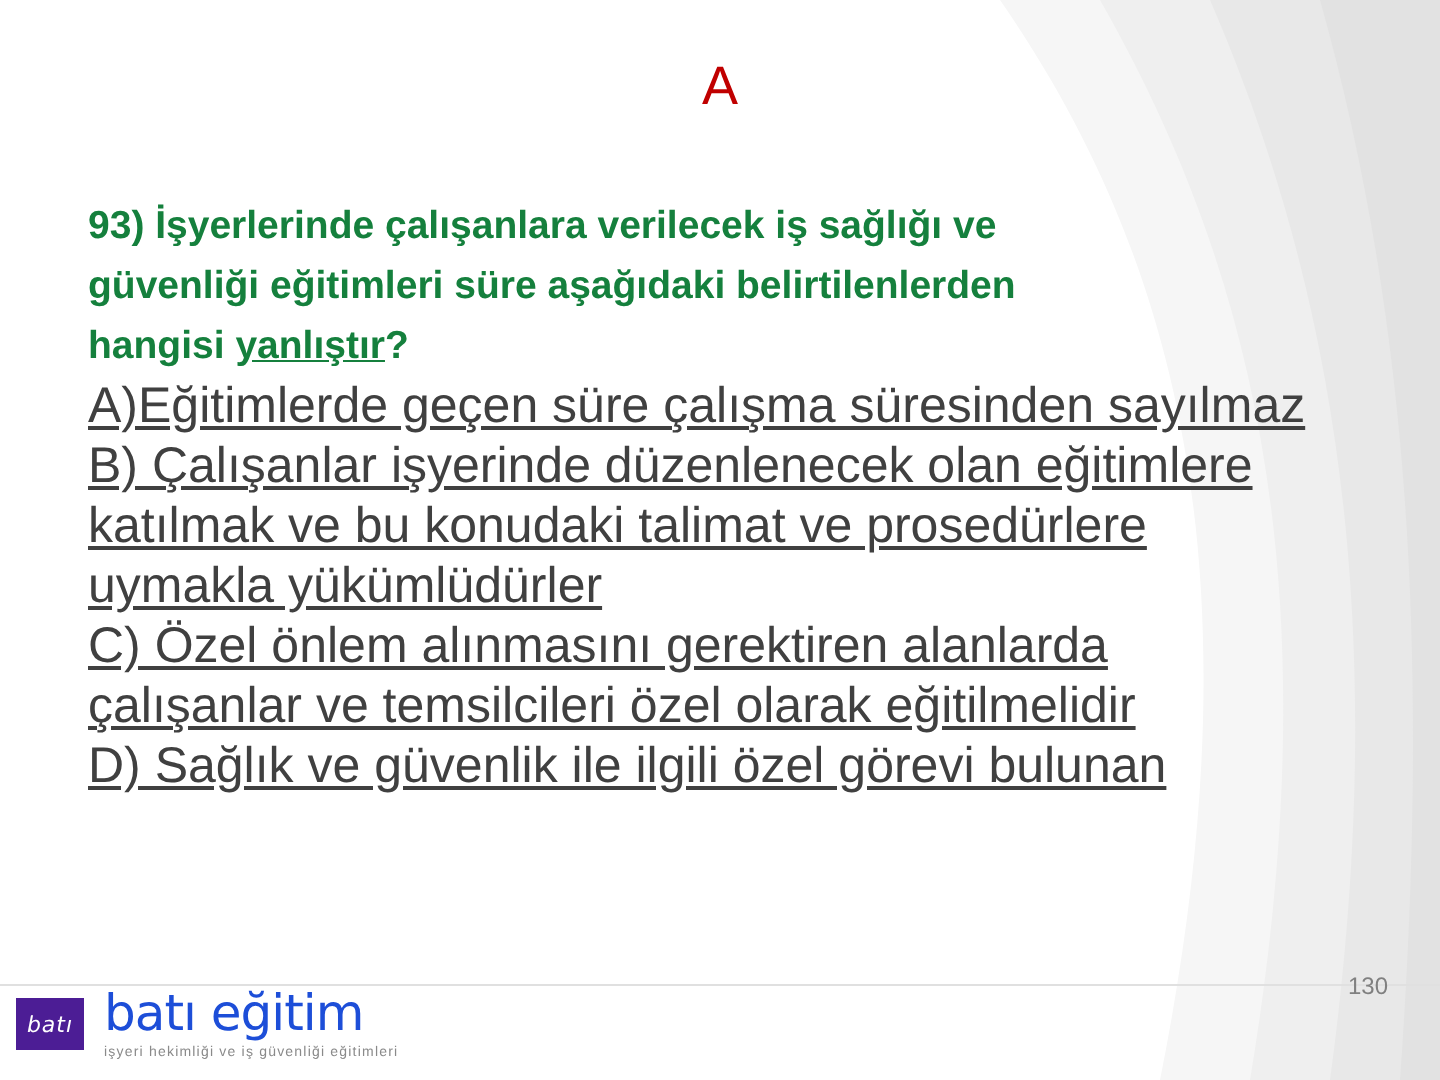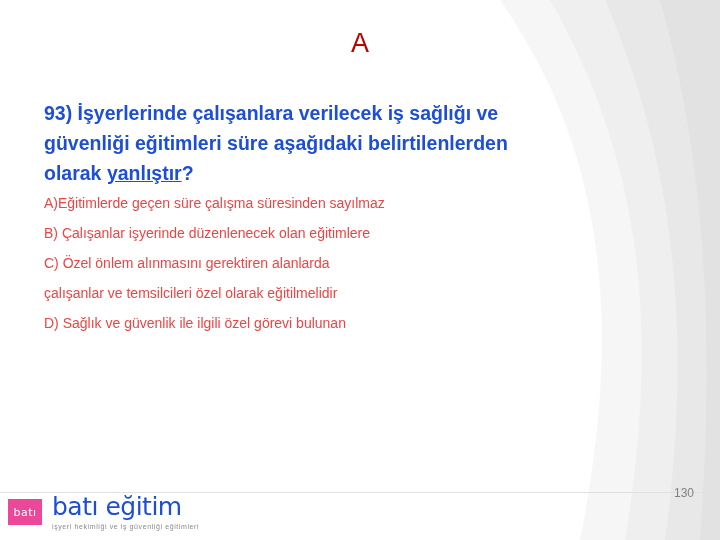--- a/index.html
+++ b/index.html
@@ -44,34 +44,35 @@
   .body-block {
     position: absolute;
     top: 98px;
     left: 44px;
     width: 620px;
     z-index: 2;
   }
   .q-line {
     font-size: 19.5px;
     line-height: 30px;
-    color: #1d4ed8;
+    color: #15803d;
     font-weight: bold;
     margin: 0;
   }
   .q-line .underline {
     text-decoration: underline;
     margin-top: 29px;
   }
   .opt {
-    font-size: 14px;
+    font-size: 25px;
     line-height: 30px;
-    color: #ef4444;
+    color: #404040;
     margin: 0;
     font-weight: normal;
+    text-decoration: underline;
   }
   
   .footer-rule {
     position: absolute;
     left: 0;
     top: 492px;
     width: 720px;
     height: 1px;
     background: #e0e0e0;
     z-index: 1;
@@ -80,28 +81,29 @@
     position: absolute;
     left: 8px;
     bottom: 10px;
     display: flex;
     align-items: center;
     z-index: 3;
   }
   .logo-mark {
     width: 34px;
     height: 26px;
-    background: #ec4899;
+    background: #4c1d95;
     color: #ffffff;
     font-size: 11px;
     display: flex;
     align-items: center;
     justify-content: center;
     letter-spacing: 0.5px;
     font-family: "DejaVu Sans", sans-serif;
+    font-style: italic;
   }
   .logo-text {
     margin-left: 10px;
     line-height: 1.05;
   }
   .logo-title {
     font-size: 25px;
     color: #1d4ed8;
     font-family: "DejaVu Sans", sans-serif;
     letter-spacing: -0.5px;
@@ -132,24 +134,26 @@
     <path d="M170,0 C250,140 285,300 245,540 L340,540 L340,0 Z" fill="#efefef"></path>
     <path d="M225,0 C290,150 315,320 285,540 L340,540 L340,0 Z" fill="#e8e8e8"></path>
     <path d="M280,0 C325,160 335,330 320,540 L340,540 L340,0 Z" fill="#e2e2e2"></path>
   </svg>
 
   <div class="title">A</div>
 
   <div class="body-block">
     <p class="q-line">93)   İşyerlerinde çalışanlara verilecek iş sağlığı ve</p>
     <p class="q-line">güvenliği eğitimleri süre aşağıdaki belirtilenlerden</p>
-    <p class="q-line"><span>olarak </span><span class="underline">yanlıştır</span><span>?</span></p>
+    <p class="q-line"><span>hangisi </span><span class="underline">yanlıştır</span><span>?</span></p>
 
     <p class="opt">A)Eğitimlerde geçen süre çalışma süresinden sayılmaz</p>
     <p class="opt">B) Çalışanlar işyerinde düzenlenecek olan eğitimlere</p>
+    <p class="opt">katılmak ve bu konudaki talimat ve prosedürlere</p>
+    <p class="opt">uymakla yükümlüdürler</p>
     <p class="opt">C) Özel önlem alınmasını gerektiren alanlarda</p>
     <p class="opt">çalışanlar ve temsilcileri özel olarak eğitilmelidir</p>
     <p class="opt">D) Sağlık ve güvenlik ile ilgili özel görevi bulunan</p>
   </div>
 
   <div class="footer-rule"></div>
 
   <div class="logo-wrap">
     <div class="logo-mark">batı</div>
     <div class="logo-text">

